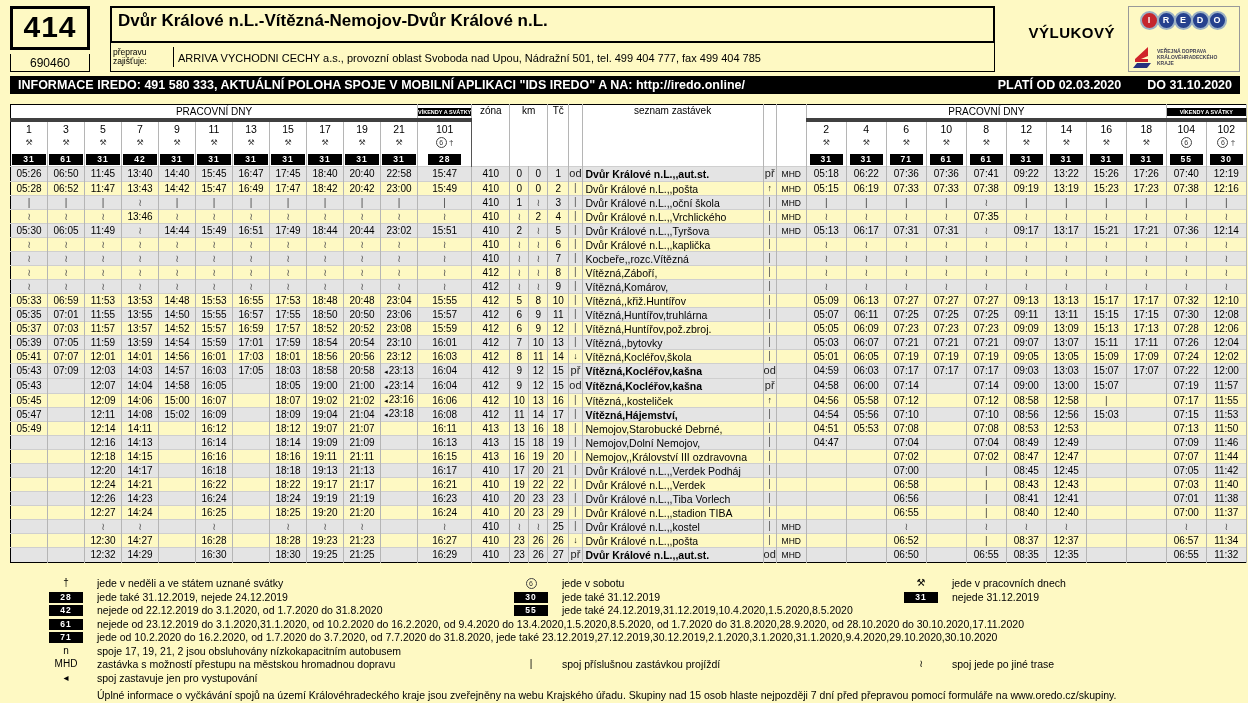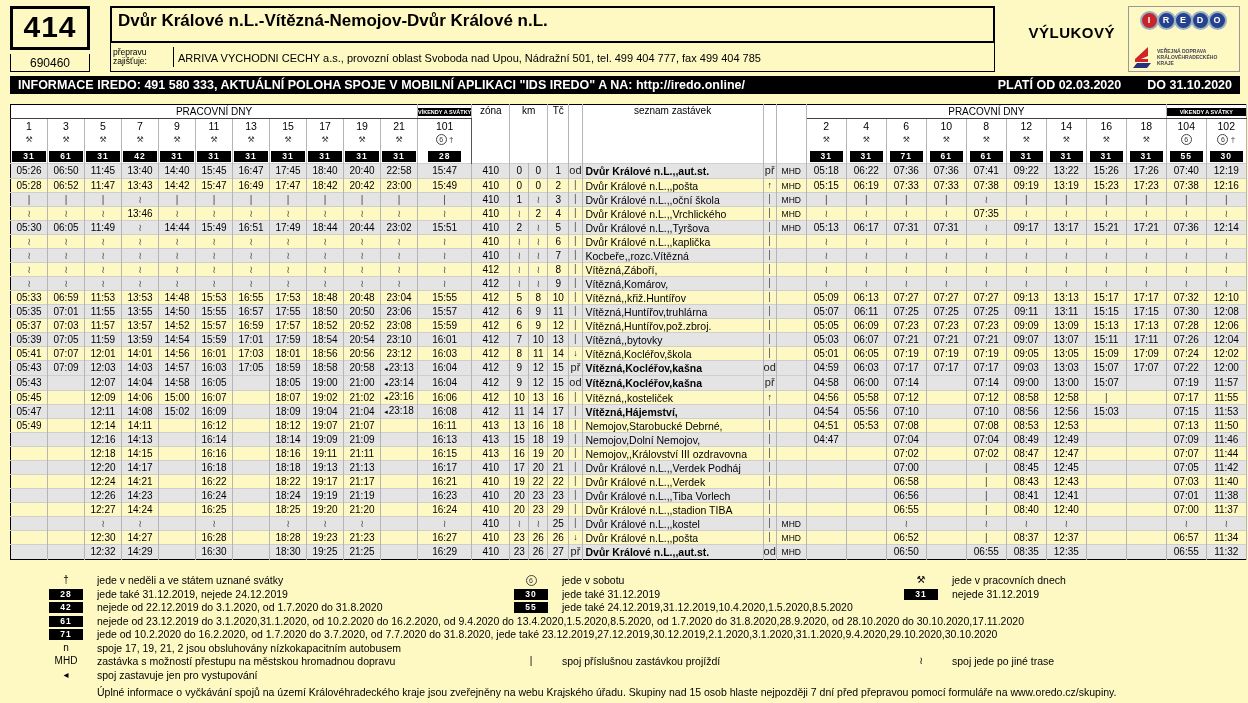--- a/index.html
+++ b/index.html
@@ -22,21 +22,21 @@
   .logo-caption{font-size:5px;color:#445;line-height:6px;font-weight:bold}
   
   .infobar{background:#000;color:#fff;display:flex;justify-content:space-between;align-items:center;font-weight:bold;font-size:12.5px;width:1230px;padding:2px 8px;box-sizing:border-box;margin-top:4px;white-space:nowrap}
   .infobar .vr span{margin-left:26px}
   
   table.tt{border-collapse:collapse;table-layout:fixed;margin-top:10px;border:1.5px solid #000}
   .tt th,.tt td{padding:0;white-space:nowrap;overflow:visible;border-right:1px solid #b5b5b5;text-align:center;font-weight:normal}
   .tt td{border-top:1px solid #cfcfcf;height:13px;line-height:12px;font-size:10px}
   .tt thead{border-bottom:1.5px solid #000}
   .tt thead tr{background:#fff}
-  .grp{font-size:10px;border-bottom:1px solid #404040;height:13px}
+  .grp{font-size:10px;border-bottom:4px solid #404040;height:13px}
   .wkc{padding:1px}
   .wkc span{display:block;background:#000;color:#fff;font-size:5.5px;line-height:8px;font-weight:bold;letter-spacing:0}
   .num{font-size:10.5px;height:14px}
   .symr{font-size:8px;color:#333;height:12px}
   .bdgr{height:15px}
   .badge{display:inline-block;background:#000;color:#fff;font-weight:bold;font-size:8.5px;line-height:11px;padding:0 11px;letter-spacing:1px}
   .cap{vertical-align:top;font-size:10px;padding-top:0}
   .stcap{font-size:10px}
   .colL{border-left:1.5px solid #555}
   tr.shaded td{background:#e4e4e4}
@@ -695,21 +695,21 @@
           <td class="tc">12:02</td>
         </tr>
         <tr class="shaded boldrow">
           <td class="tc">05:43</td>
           <td class="tc">07:09</td>
           <td class="tc">12:03</td>
           <td class="tc">14:03</td>
           <td class="tc">14:57</td>
           <td class="tc">16:03</td>
           <td class="tc">17:05</td>
-          <td class="tc">18:59</td>
+          <td class="tc">18:03</td>
           <td class="tc">18:58</td>
           <td class="tc">20:58</td>
           <td class="tc"><span class="tri">◂</span>23:13</td>
           <td class="tc colL">16:04</td>
           <td class="zn colL">412</td>
           <td class="zn">9</td>
           <td class="zn">12</td>
           <td class="zn">15</td>
           <td class="mk colL"><span class="odpr">př</span></td>
           <td class="st">Vítězná,Kocléřov,kašna</td>

